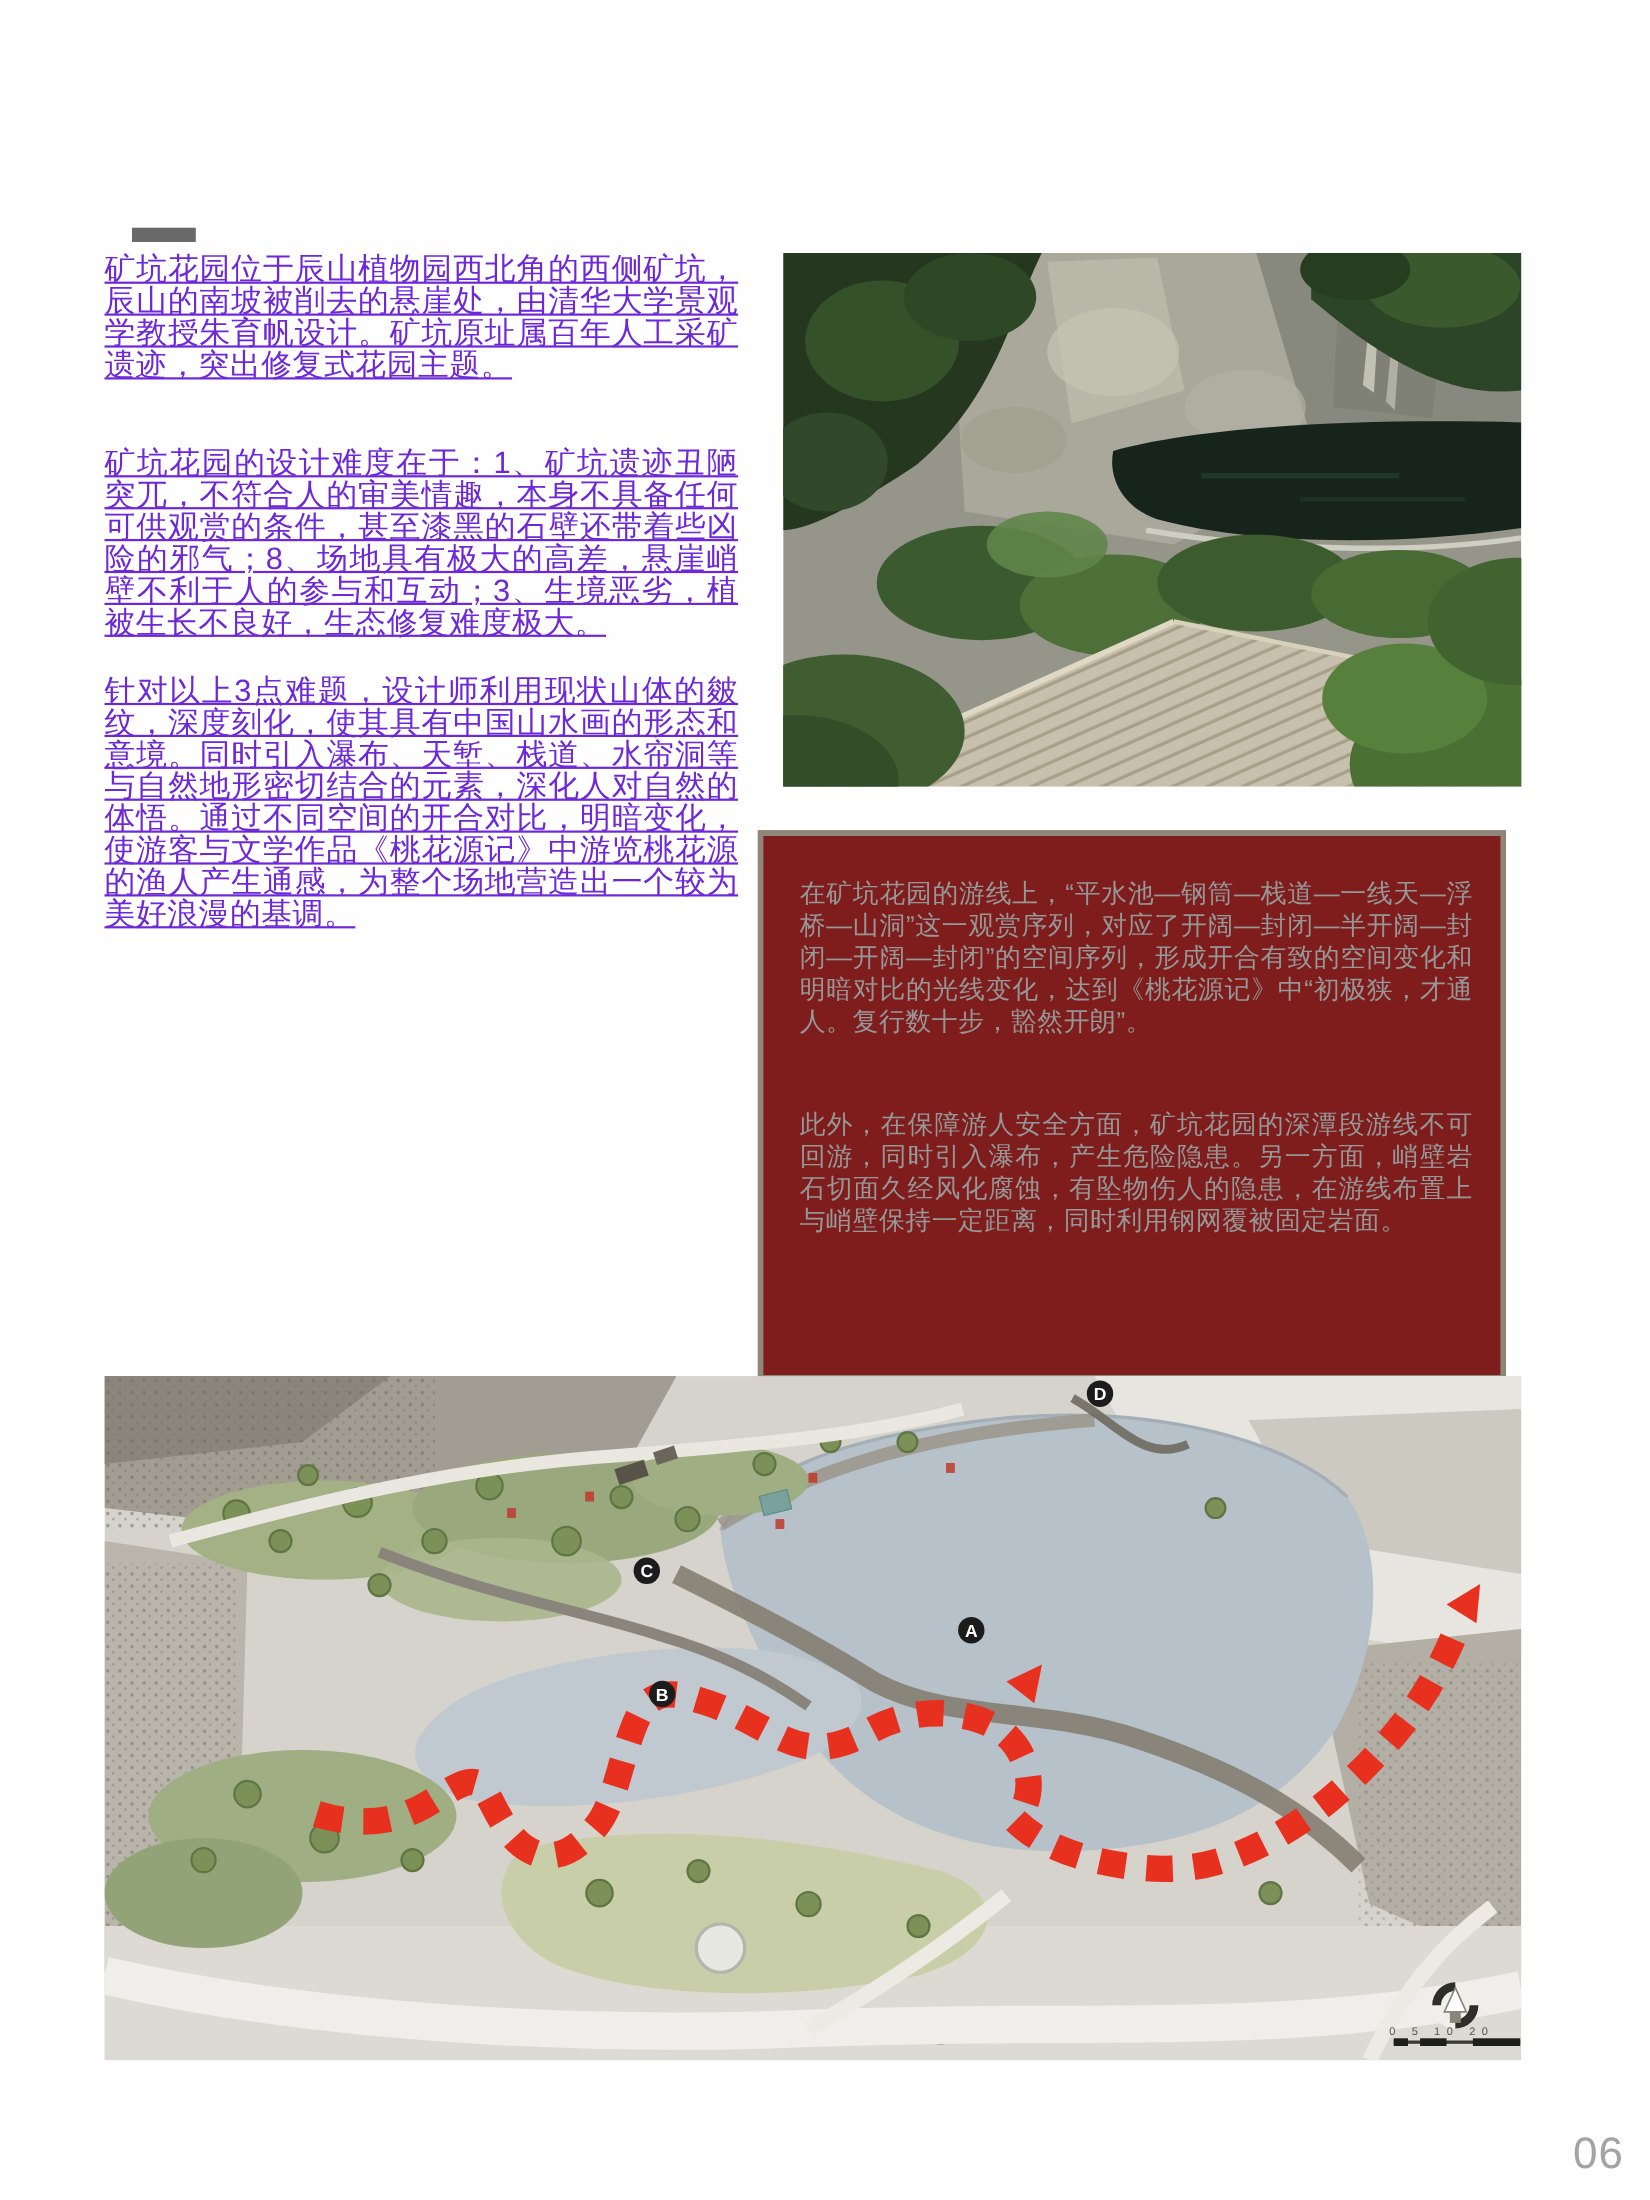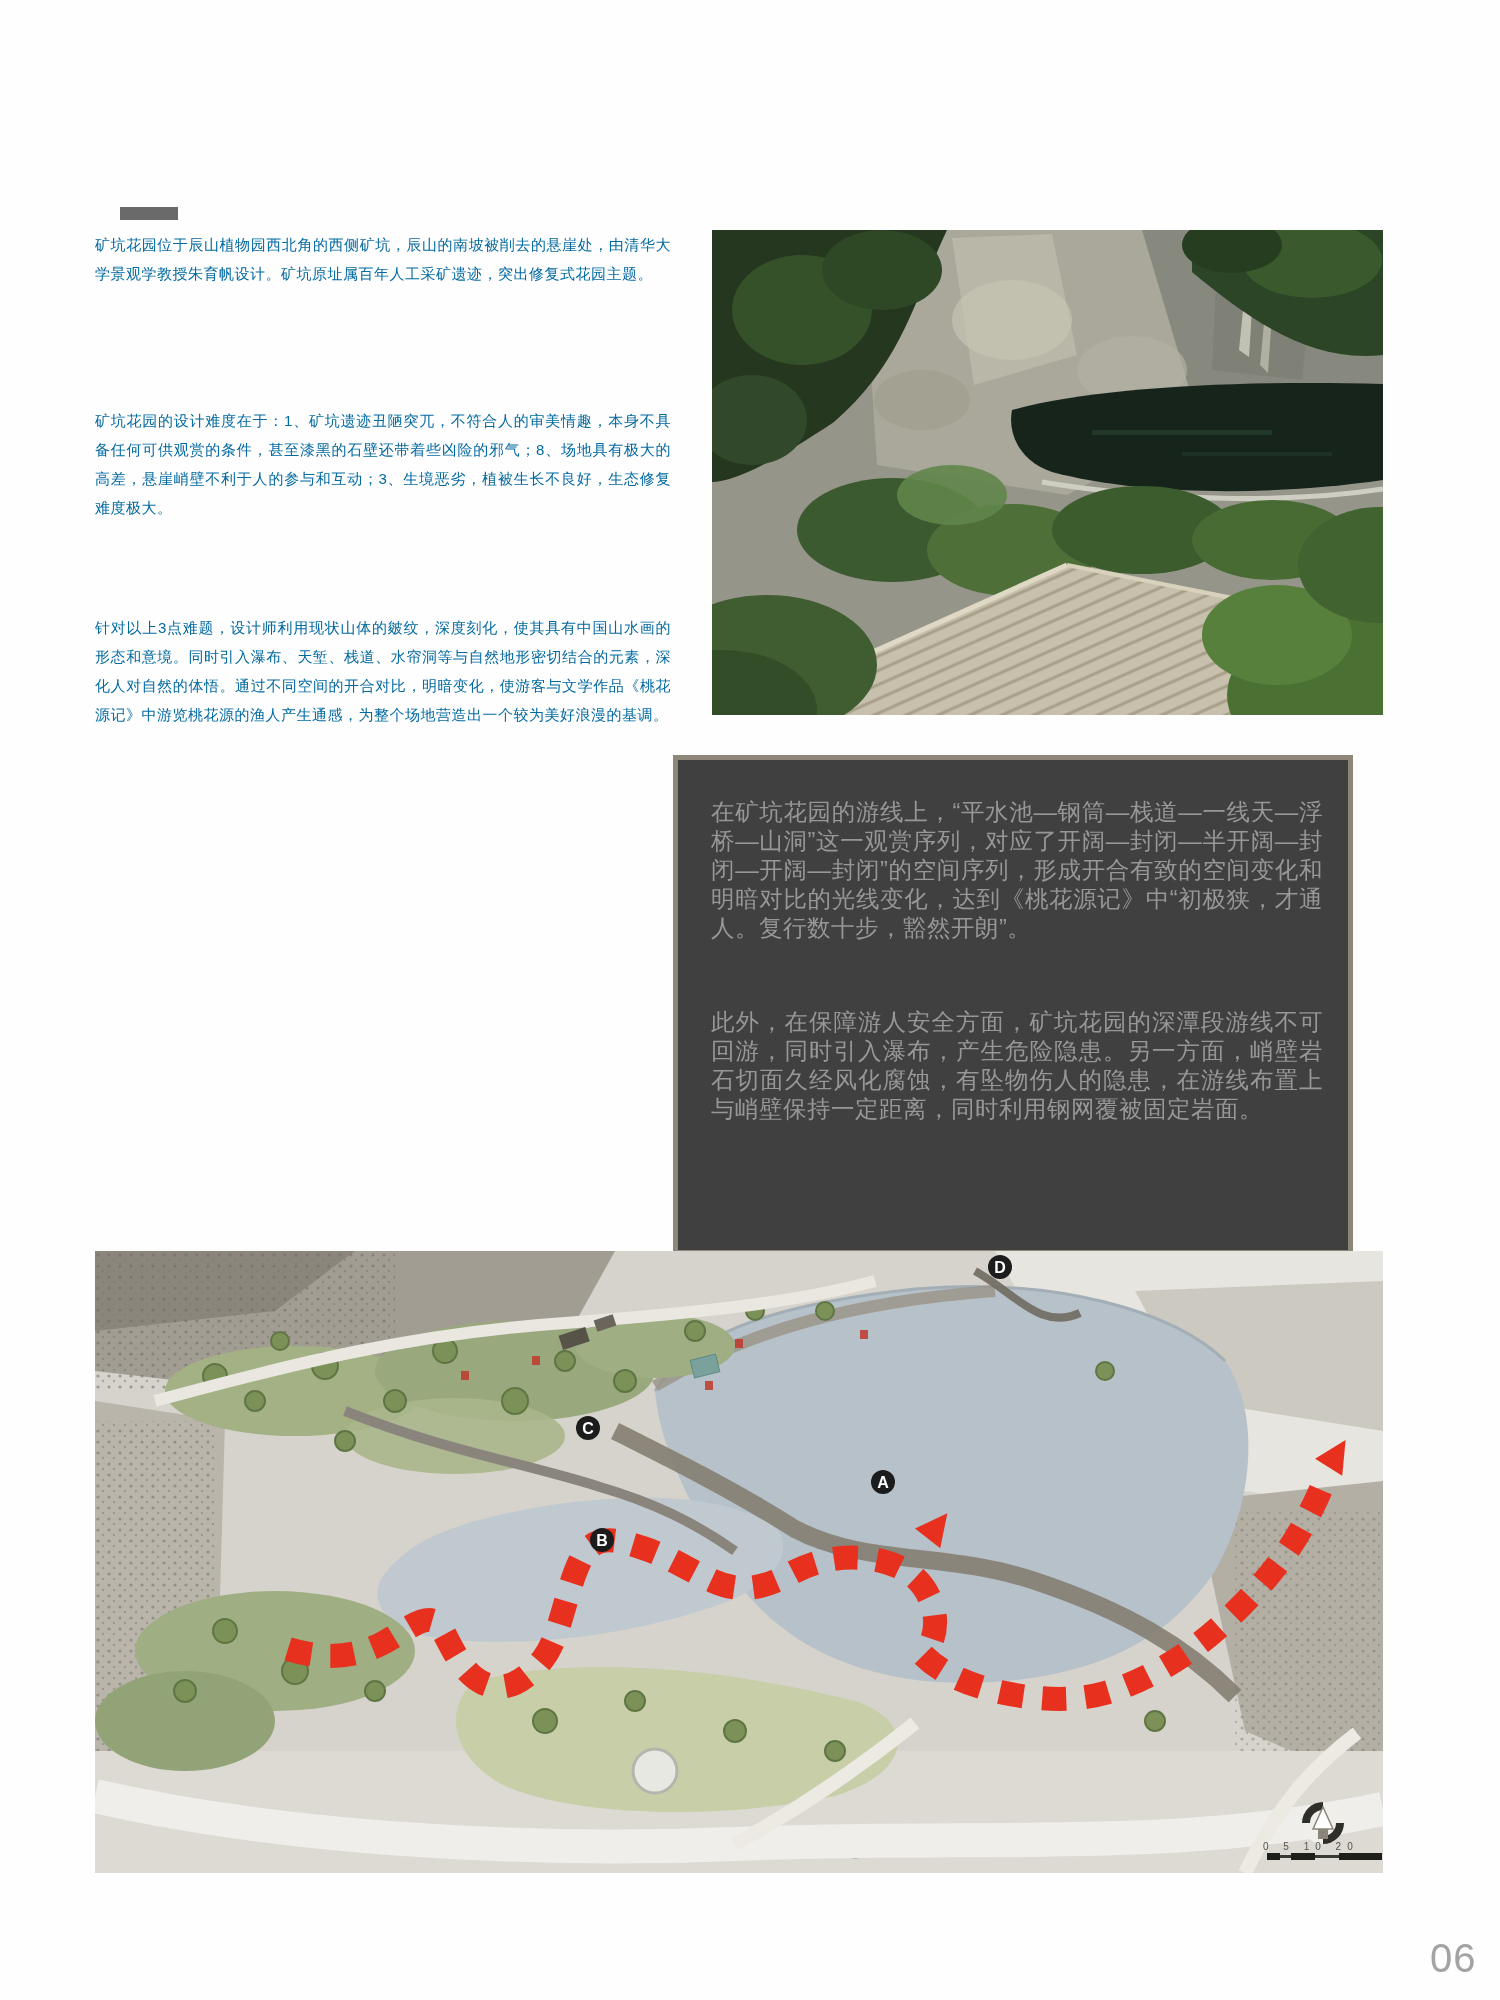--- a/index.html
+++ b/index.html
@@ -5,26 +5,26 @@
   html,body{margin:0;padding:0;background:#ffffff;}
   .page{position:relative;width:1500px;height:2000px;background:#fefefe;overflow:hidden;
         font-family:"Liberation Sans","DejaVu Sans",sans-serif;}
   .title{position:absolute;left:48px;top:88px;margin:0;white-space:nowrap;
          font-family:"Liberation Serif","DejaVu Serif",serif;
          font-size:57px;font-weight:700;letter-spacing:2px;line-height:1.1;}
   .title .hl{color:#9a4a49;}
   .title .rest{color:#5a5857;}
   .accent-bar{position:absolute;left:120px;top:207px;width:58px;height:13px;background:#6a6a6a;}
   .body-par{position:absolute;left:95px;width:576px;margin:0;
-            font-size:15px;line-height:29px;letter-spacing:0.5px;
-            color:#0369a1;text-align:justify;text-justify:inter-ideograph;}
+            font-size:28px;line-height:29px;letter-spacing:0.5px;
+            color:#6d28d9;text-align:justify;text-justify:inter-ideograph;text-decoration:underline;}
   #par1{top:230px;} #par2{top:406px;} #par3{top:613px;} #par4{top:873px;}
   .photo{position:absolute;left:712px;top:230px;width:671px;height:485px;display:block;}
-  .info-box{position:absolute;left:673px;top:755px;width:680px;height:500px;
-            border:5px solid #8e8779;background:#404040;box-sizing:border-box;}
+  .info-box{position:absolute;left:689px;top:755px;width:680px;height:500px;
+            border:5px solid #8e8779;background:#7f1d1d;box-sizing:border-box;}
   .info-par{position:absolute;left:33px;width:612px;margin:0;
             font-size:23.5px;line-height:29px;letter-spacing:0.5px;
             color:#979797;text-align:justify;text-justify:inter-ideograph;}
   #boxpar1{top:38px;} #boxpar2{top:248px;}
   .plan{position:absolute;left:95px;top:1251px;width:1288px;height:622px;display:block;}
   .page-number{position:absolute;left:1430px;top:1936px;margin:0;
                font-size:40px;font-weight:400;color:#a3a3a3;letter-spacing:1px;}
 </style>
 </head>
 <body>

